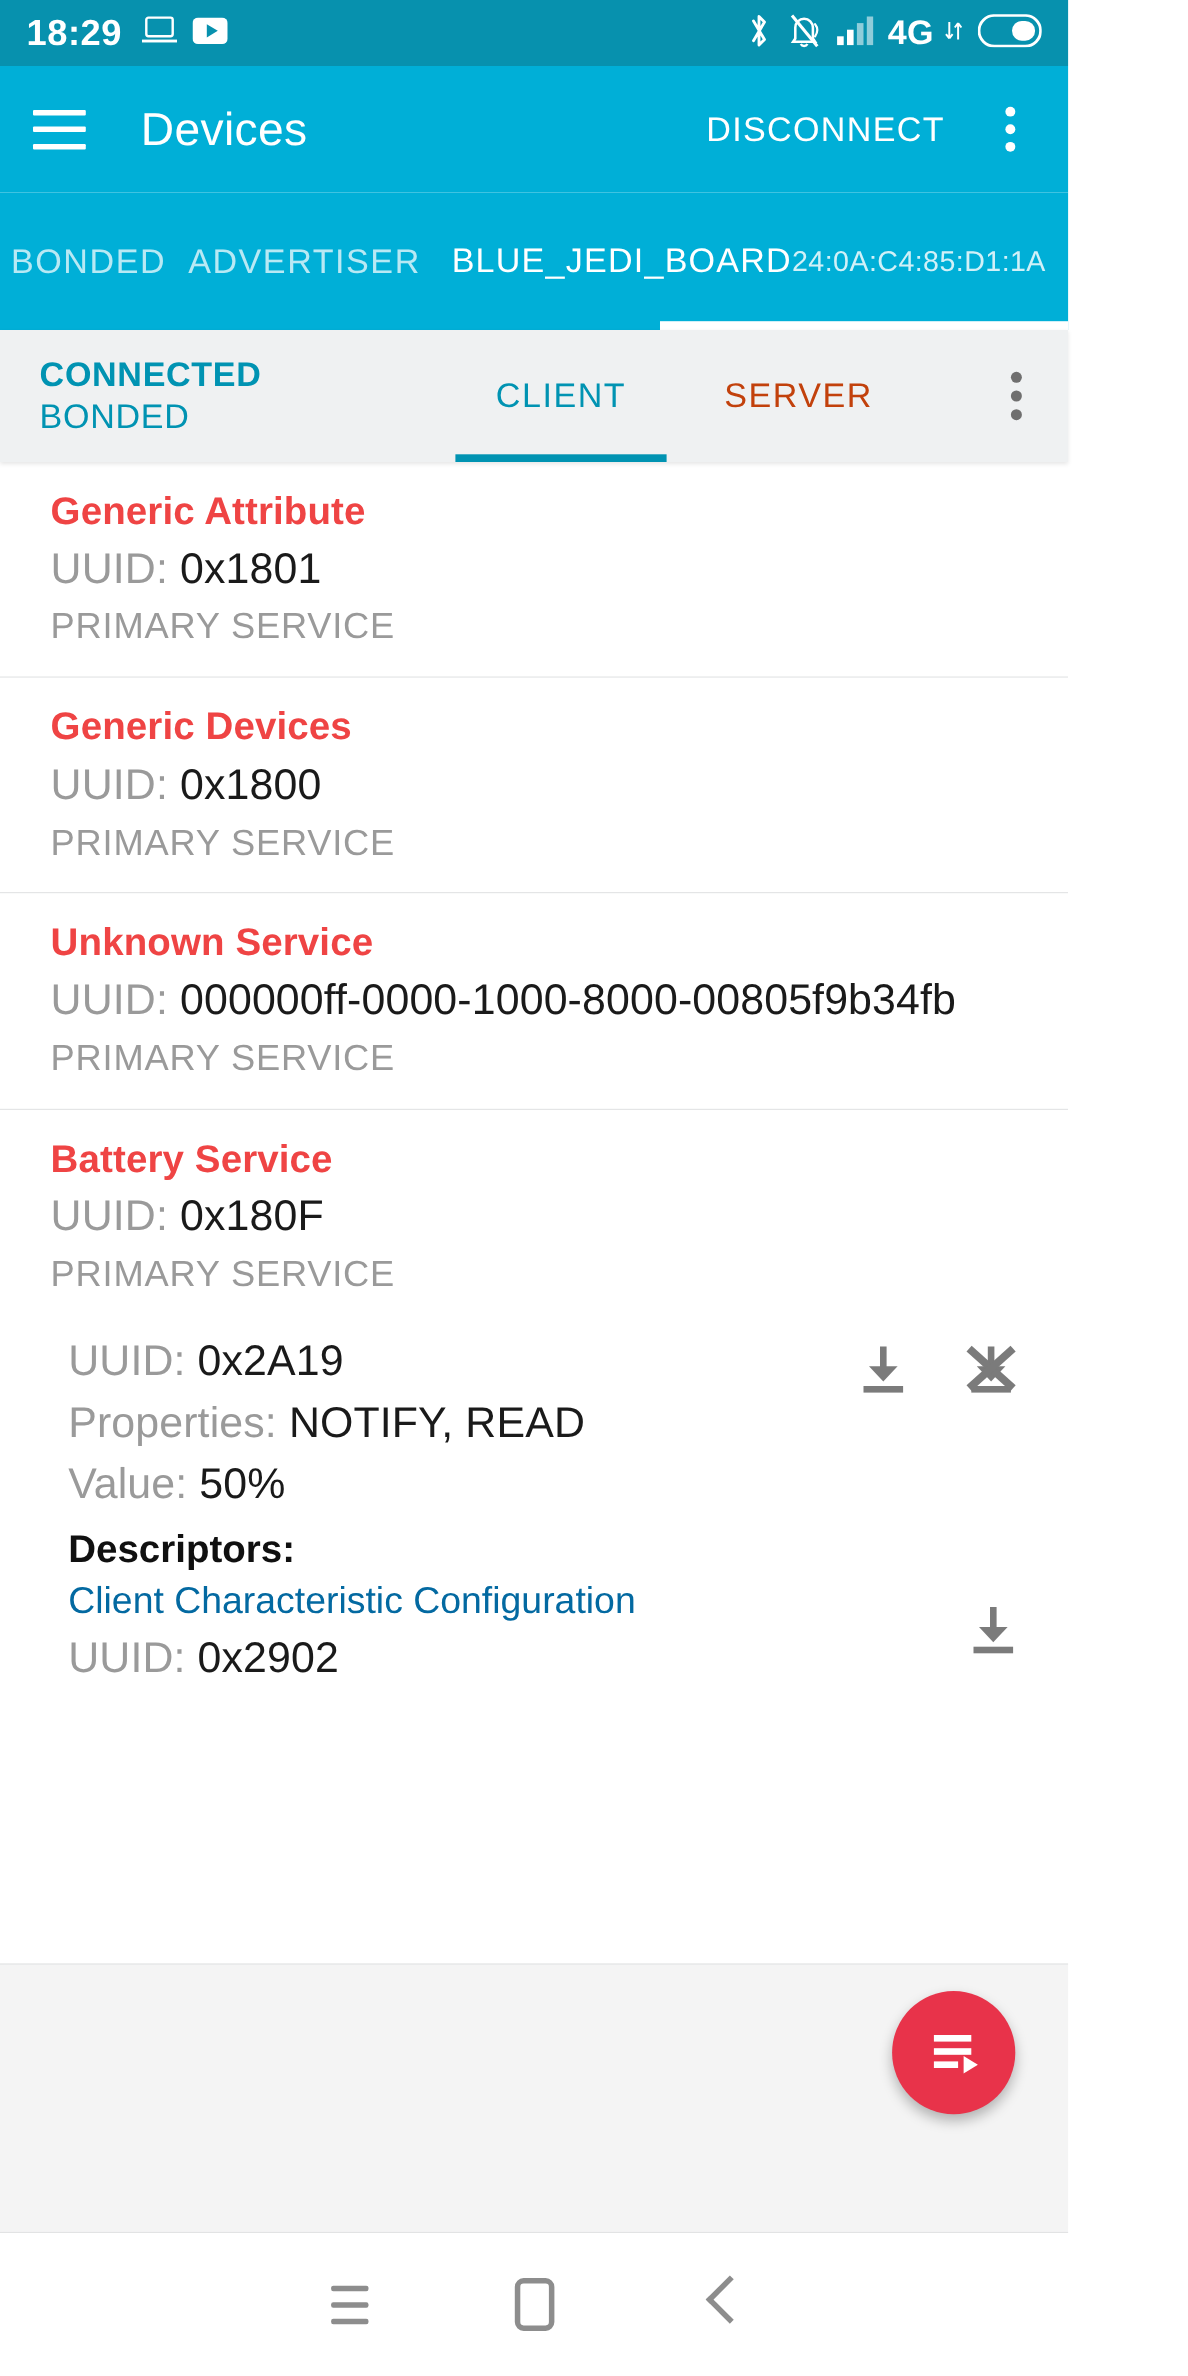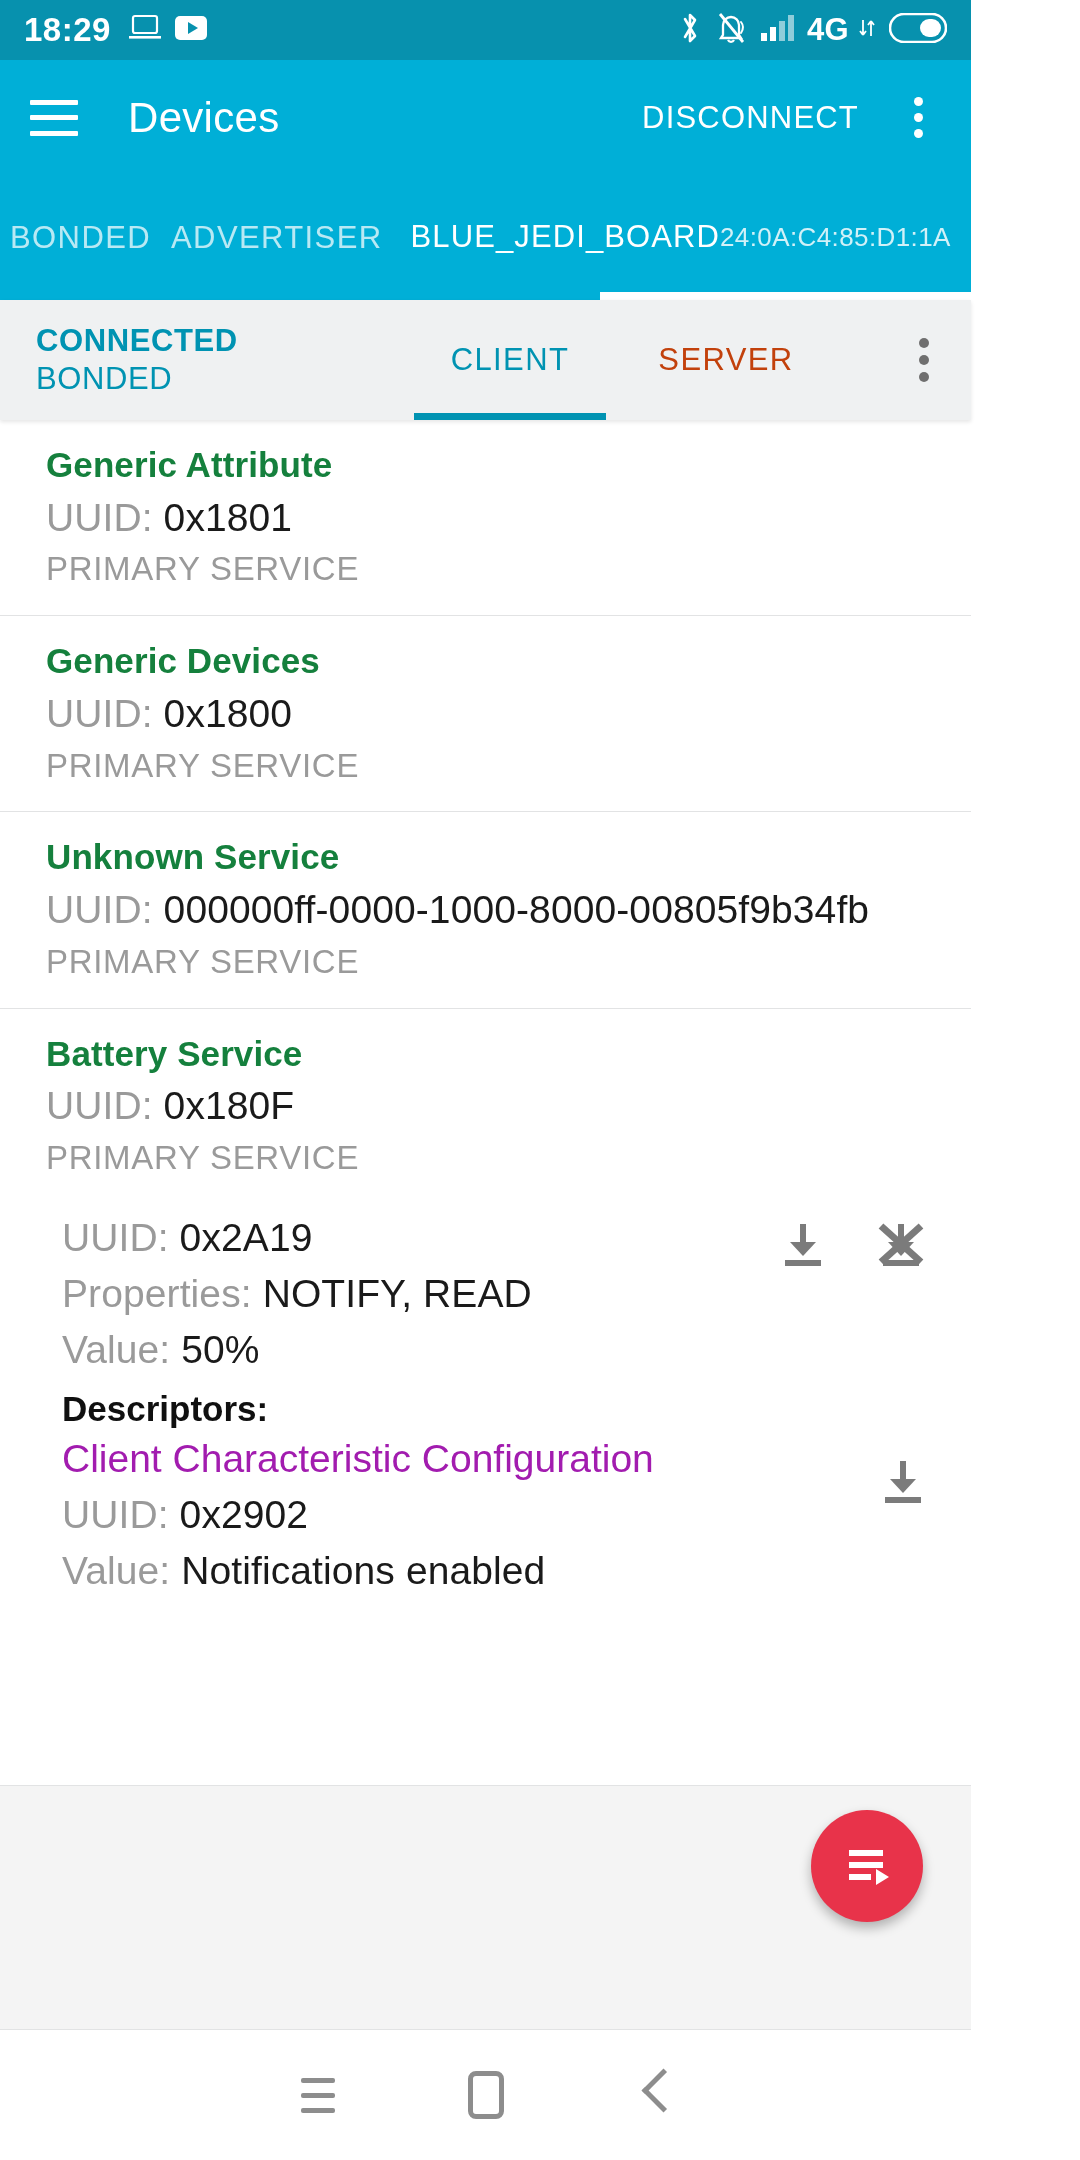--- a/index.html
+++ b/index.html
@@ -96,37 +96,37 @@
     content:""; position:absolute; bottom:0; left:-6px; right:-6px; height:7px; background:#0093B2;
   }
   .sub-kebab { margin-left:auto; margin-right:42px; display:flex; flex-direction:column;
     gap:7px; align-items:center; cursor:pointer; }
   .sub-kebab i { display:block; width:10px; height:10px; border-radius:50%; background:#6f6f6f; }
 
   
   .list { flex:1; background:#ffffff; overflow:hidden; }
   .service { padding:22px 0 24px 46px; border-bottom:1px solid #e2e3e4; }
   .service:last-of-type { border-bottom:none; }
-  .svc-name { font-size:35px; font-weight:bold; color:#15803d; line-height:1.3; letter-spacing:.1px; }
+  .svc-name { font-size:35px; font-weight:bold; color:#ef4444; line-height:1.3; letter-spacing:.1px; }
   .svc-line { font-size:39px; color:#9a9a9a; line-height:1.33; margin-top:4px; letter-spacing:.1px; }
   .svc-line b { color:#1a1a1a; font-weight:400; }
   .svc-type { font-size:33px; color:#9a9a9a; line-height:1.33; margin-top:4px; letter-spacing:.7px; }
 
   
   .char { padding:18px 0 0 62px; position:relative; }
   .char-head { display:flex; align-items:flex-start; }
   .char-body { flex:1; }
   .char-name { font-size:35px; font-weight:bold; color:#101010; line-height:1.3; }
   .char-actions { display:flex; align-items:center; gap:42px; margin-right:42px; padding-top:8px; }
   .icon-btn { cursor:pointer; display:block; }
 
   .desc-title { font-size:35px; font-weight:bold; color:#101010; margin-top:10px; line-height:1.3; }
   .desc-row { display:flex; align-items:flex-start; }
   .desc-body { flex:1; }
-  .desc-name { font-size:39px; color:#a21caf; line-height:1.33; margin-top:2px; }
+  .desc-name { font-size:34px; color:#0369a1; line-height:1.33; margin-top:2px; }
   .desc-actions { margin-right:40px; padding-top:22px; }
 
   
   .fab-area {
     background:#f4f4f4; height:245px; flex:0 0 245px;
     border-top:1px solid #e2e3e4; border-bottom:1px solid #e2e3e4;
     position:relative;
   }
   .fab {
     position:absolute; right:48px; top:24px; width:112px; height:112px; border-radius:50%;
@@ -330,24 +330,20 @@
 
       <div class="desc-title">Descriptors:</div>
 
       <div class="desc-row">
         <div class="desc-body">
           <div class="desc-name">Client Characteristic Configuration</div>
           <div class="svc-line">
             <span>UUID:</span>
             <b>0x2902</b>
           </div>
-          <div class="svc-line">
-            <span>Value:</span>
-            <b>Notifications enabled</b>
-          </div>
         </div>
         <div class="desc-actions">
           <span class="icon-btn">
             <svg width="56" height="56" viewBox="0 0 56 56">
               <path d="M28 8 L28 34" stroke="#7b7b7b" stroke-width="6" stroke-linecap="butt"></path>
               <path d="M15 26 L28 40 L41 26 Z" fill="#7b7b7b"></path>
               <rect x="10" y="44" width="36" height="6" fill="#7b7b7b"></rect>
             </svg>
           </span>
         </div>

